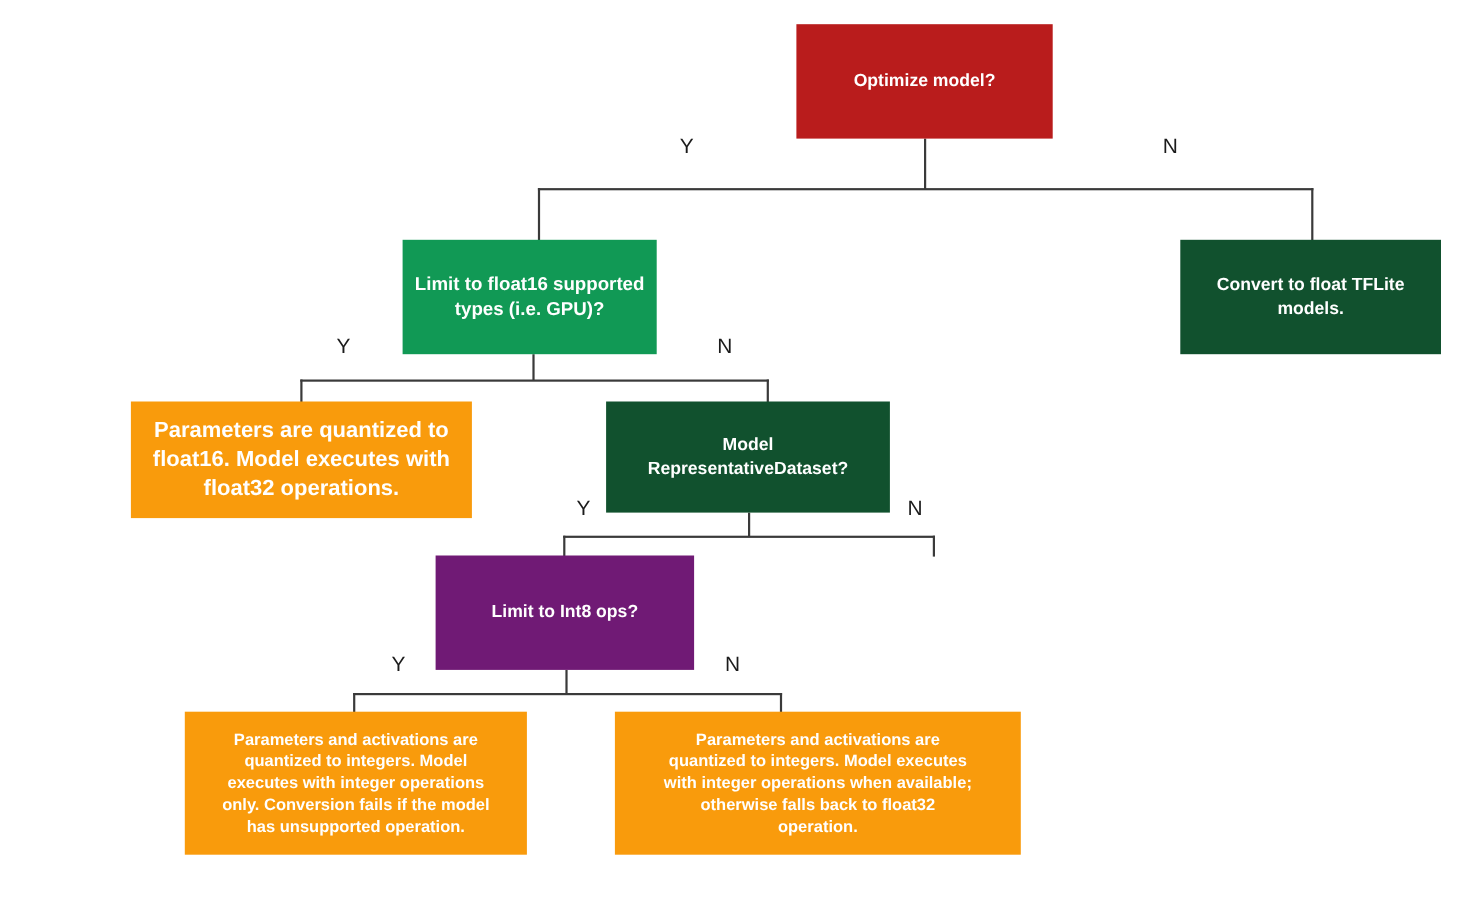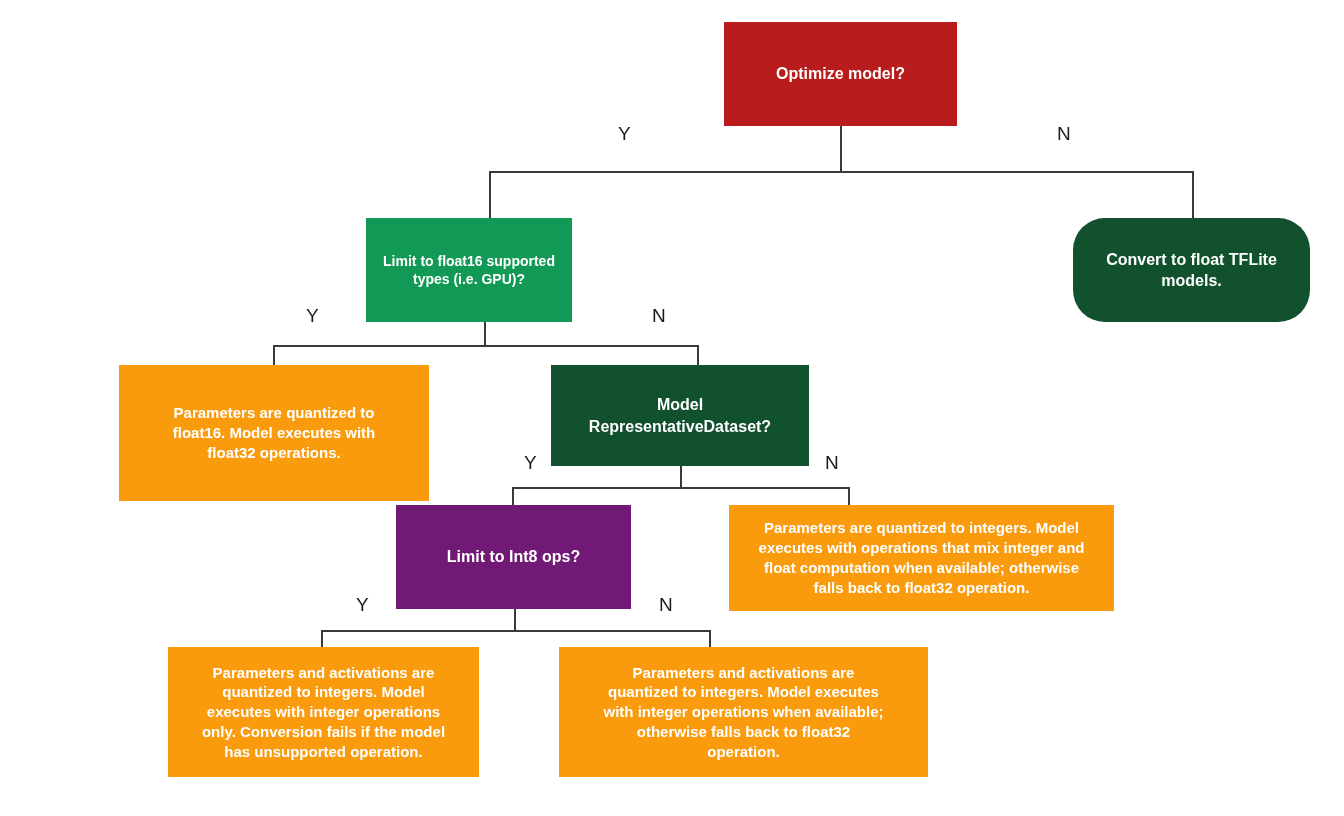--- a/index.html
+++ b/index.html
@@ -67,34 +67,30 @@
     <div class="edge v" style="left: 709px; top: 630px; height: 18px; background: rgb(58, 58, 58);"></div>
     <div class="branch-label" style="left: 618px; top: 124px; color: rgb(27, 27, 27);">Y</div>
     <div class="branch-label" style="left: 1057px; top: 124px; color: rgb(27, 27, 27);">N</div>
     <div class="branch-label" style="left: 306px; top: 306px; color: rgb(27, 27, 27);">Y</div>
     <div class="branch-label" style="left: 652px; top: 306px; color: rgb(27, 27, 27);">N</div>
     <div class="branch-label" style="left: 524px; top: 453px; color: rgb(27, 27, 27);">Y</div>
     <div class="branch-label" style="left: 825px; top: 453px; color: rgb(27, 27, 27);">N</div>
     <div class="branch-label" style="left: 356px; top: 595px; color: rgb(27, 27, 27);">Y</div>
     <div class="branch-label" style="left: 659px; top: 595px; color: rgb(27, 27, 27);">N</div>
     <div class="node dark" style="left: 724px; top: 22px; width: 233px; height: 104px; font-size: 16px; background: #b91c1c; color: rgb(255, 255, 255);">Optimize model?</div>
-    <div class="node mid" style="left: 366px; top: 218px; width: 206px; height: 104px; font-size: 14px; background: rgb(17, 153, 85); color: rgb(255, 255, 255);">Limit to float16 supported
+    <div class="node mid" style="left: 366px; top: 218px; width: 231px; height: 104px; font-size: 17px; background: rgb(17, 153, 85); color: rgb(255, 255, 255);">Limit to float16 supported
 types (i.e. GPU)?</div>
-    <div class="node dark" style="left: 1073px; top: 218px; width: 237px; height: 104px; font-size: 16px; background: rgb(17, 81, 46); color: rgb(255, 255, 255); border-radius: 32px;">Convert to float TFLite
+    <div class="node dark" style="left: 1073px; top: 218px; width: 237px; height: 104px; font-size: 16px; background: rgb(17, 81, 46); color: rgb(255, 255, 255);">Convert to float TFLite
 models.</div>
-    <div class="node orange" style="left: 119px; top: 365px; width: 310px; height: 136px; font-size: 15px; background: rgb(249, 155, 12); color: rgb(255, 255, 255);">Parameters are quantized to
+    <div class="node orange" style="left: 119px; top: 365px; width: 310px; height: 106px; font-size: 20px; background: rgb(249, 155, 12); color: rgb(255, 255, 255);">Parameters are quantized to
 float16. Model executes with
 float32 operations.</div>
     <div class="node dark" style="left: 551px; top: 365px; width: 258px; height: 101px; font-size: 16px; background: rgb(17, 81, 46); color: rgb(255, 255, 255);">Model
 RepresentativeDataset?</div>
     <div class="node mid" style="left: 396px; top: 505px; width: 235px; height: 104px; font-size: 16px; background: #701a75; color: rgb(255, 255, 255);">Limit to Int8 ops?</div>
-    <div class="node orange" style="left: 729px; top: 505px; width: 385px; height: 106px; font-size: 15px; background: rgb(249, 155, 12); color: rgb(255, 255, 255);">Parameters are quantized to integers. Model
-executes with operations that mix integer and
-float computation when available; otherwise
-falls back to float32 operation.</div>
     <div class="node orange" style="left: 168px; top: 647px; width: 311px; height: 130px; font-size: 15px; background: rgb(249, 155, 12); color: rgb(255, 255, 255);">Parameters and activations are
 quantized to integers. Model
 executes with integer operations
 only. Conversion fails if the model
 has unsupported operation.</div>
     <div class="node orange" style="left: 559px; top: 647px; width: 369px; height: 130px; font-size: 15px; background: rgb(249, 155, 12); color: rgb(255, 255, 255);">Parameters and activations are
 quantized to integers. Model executes
 with integer operations when available;
 otherwise falls back to float32
 operation.</div>

